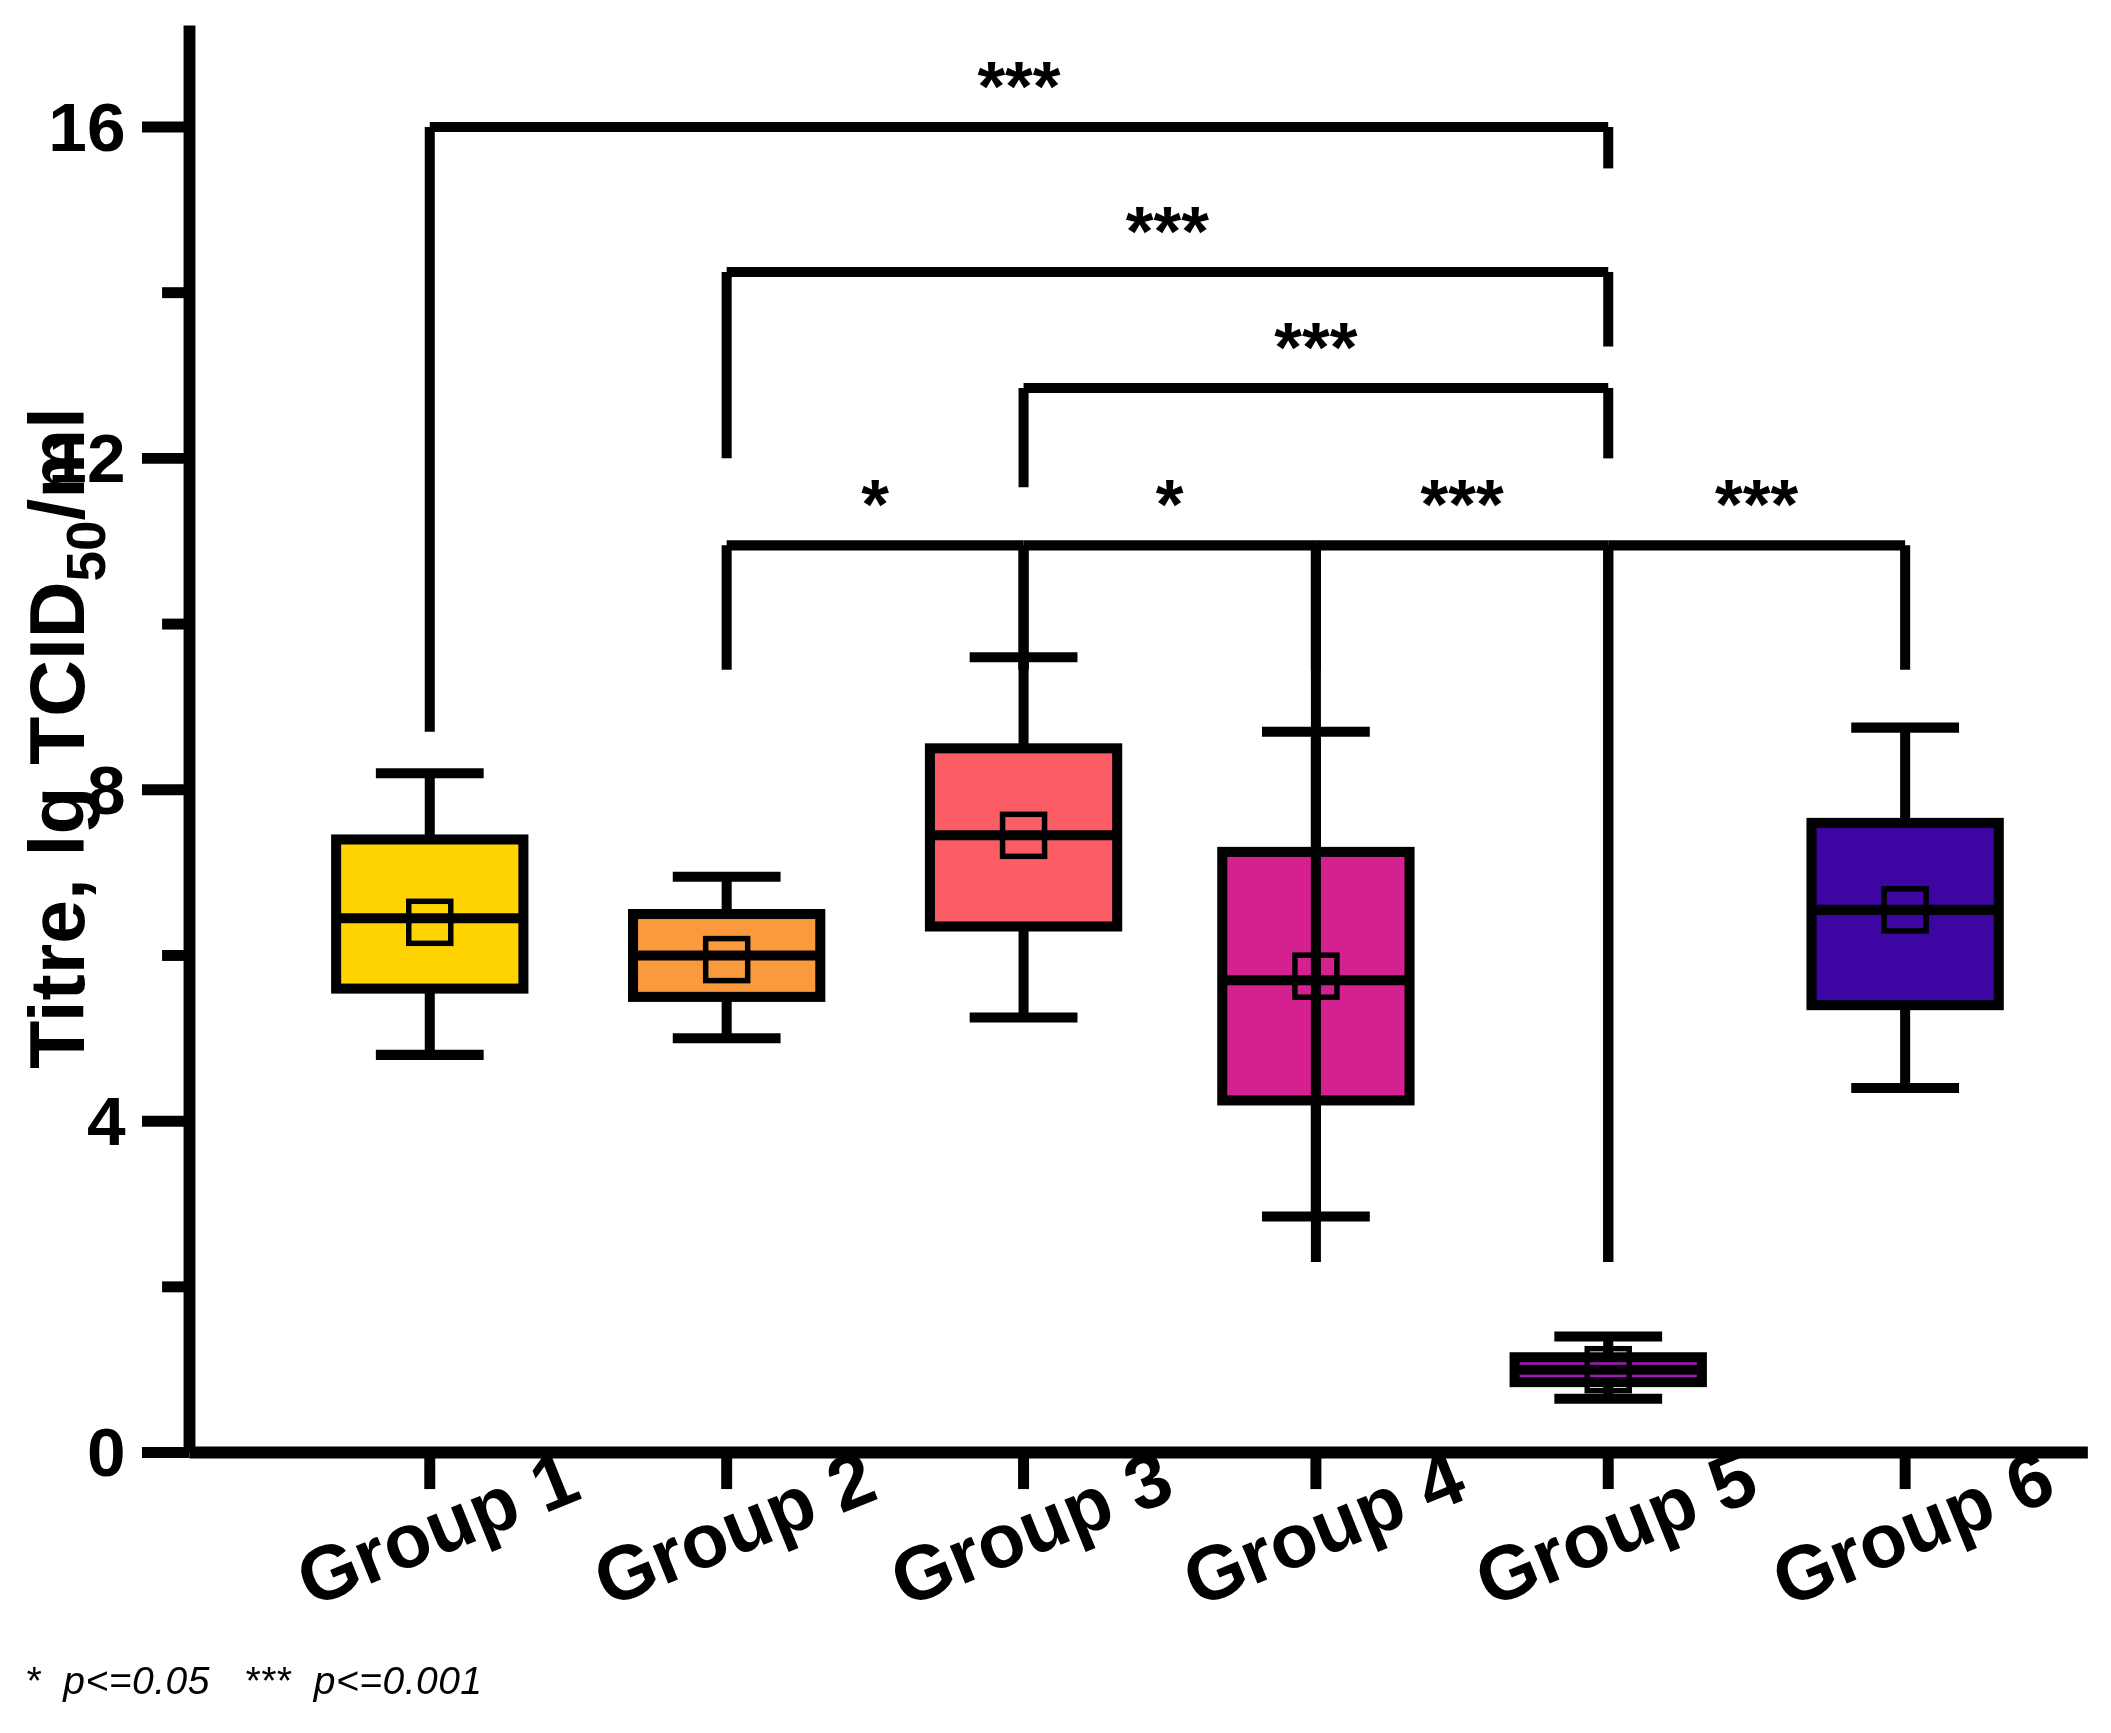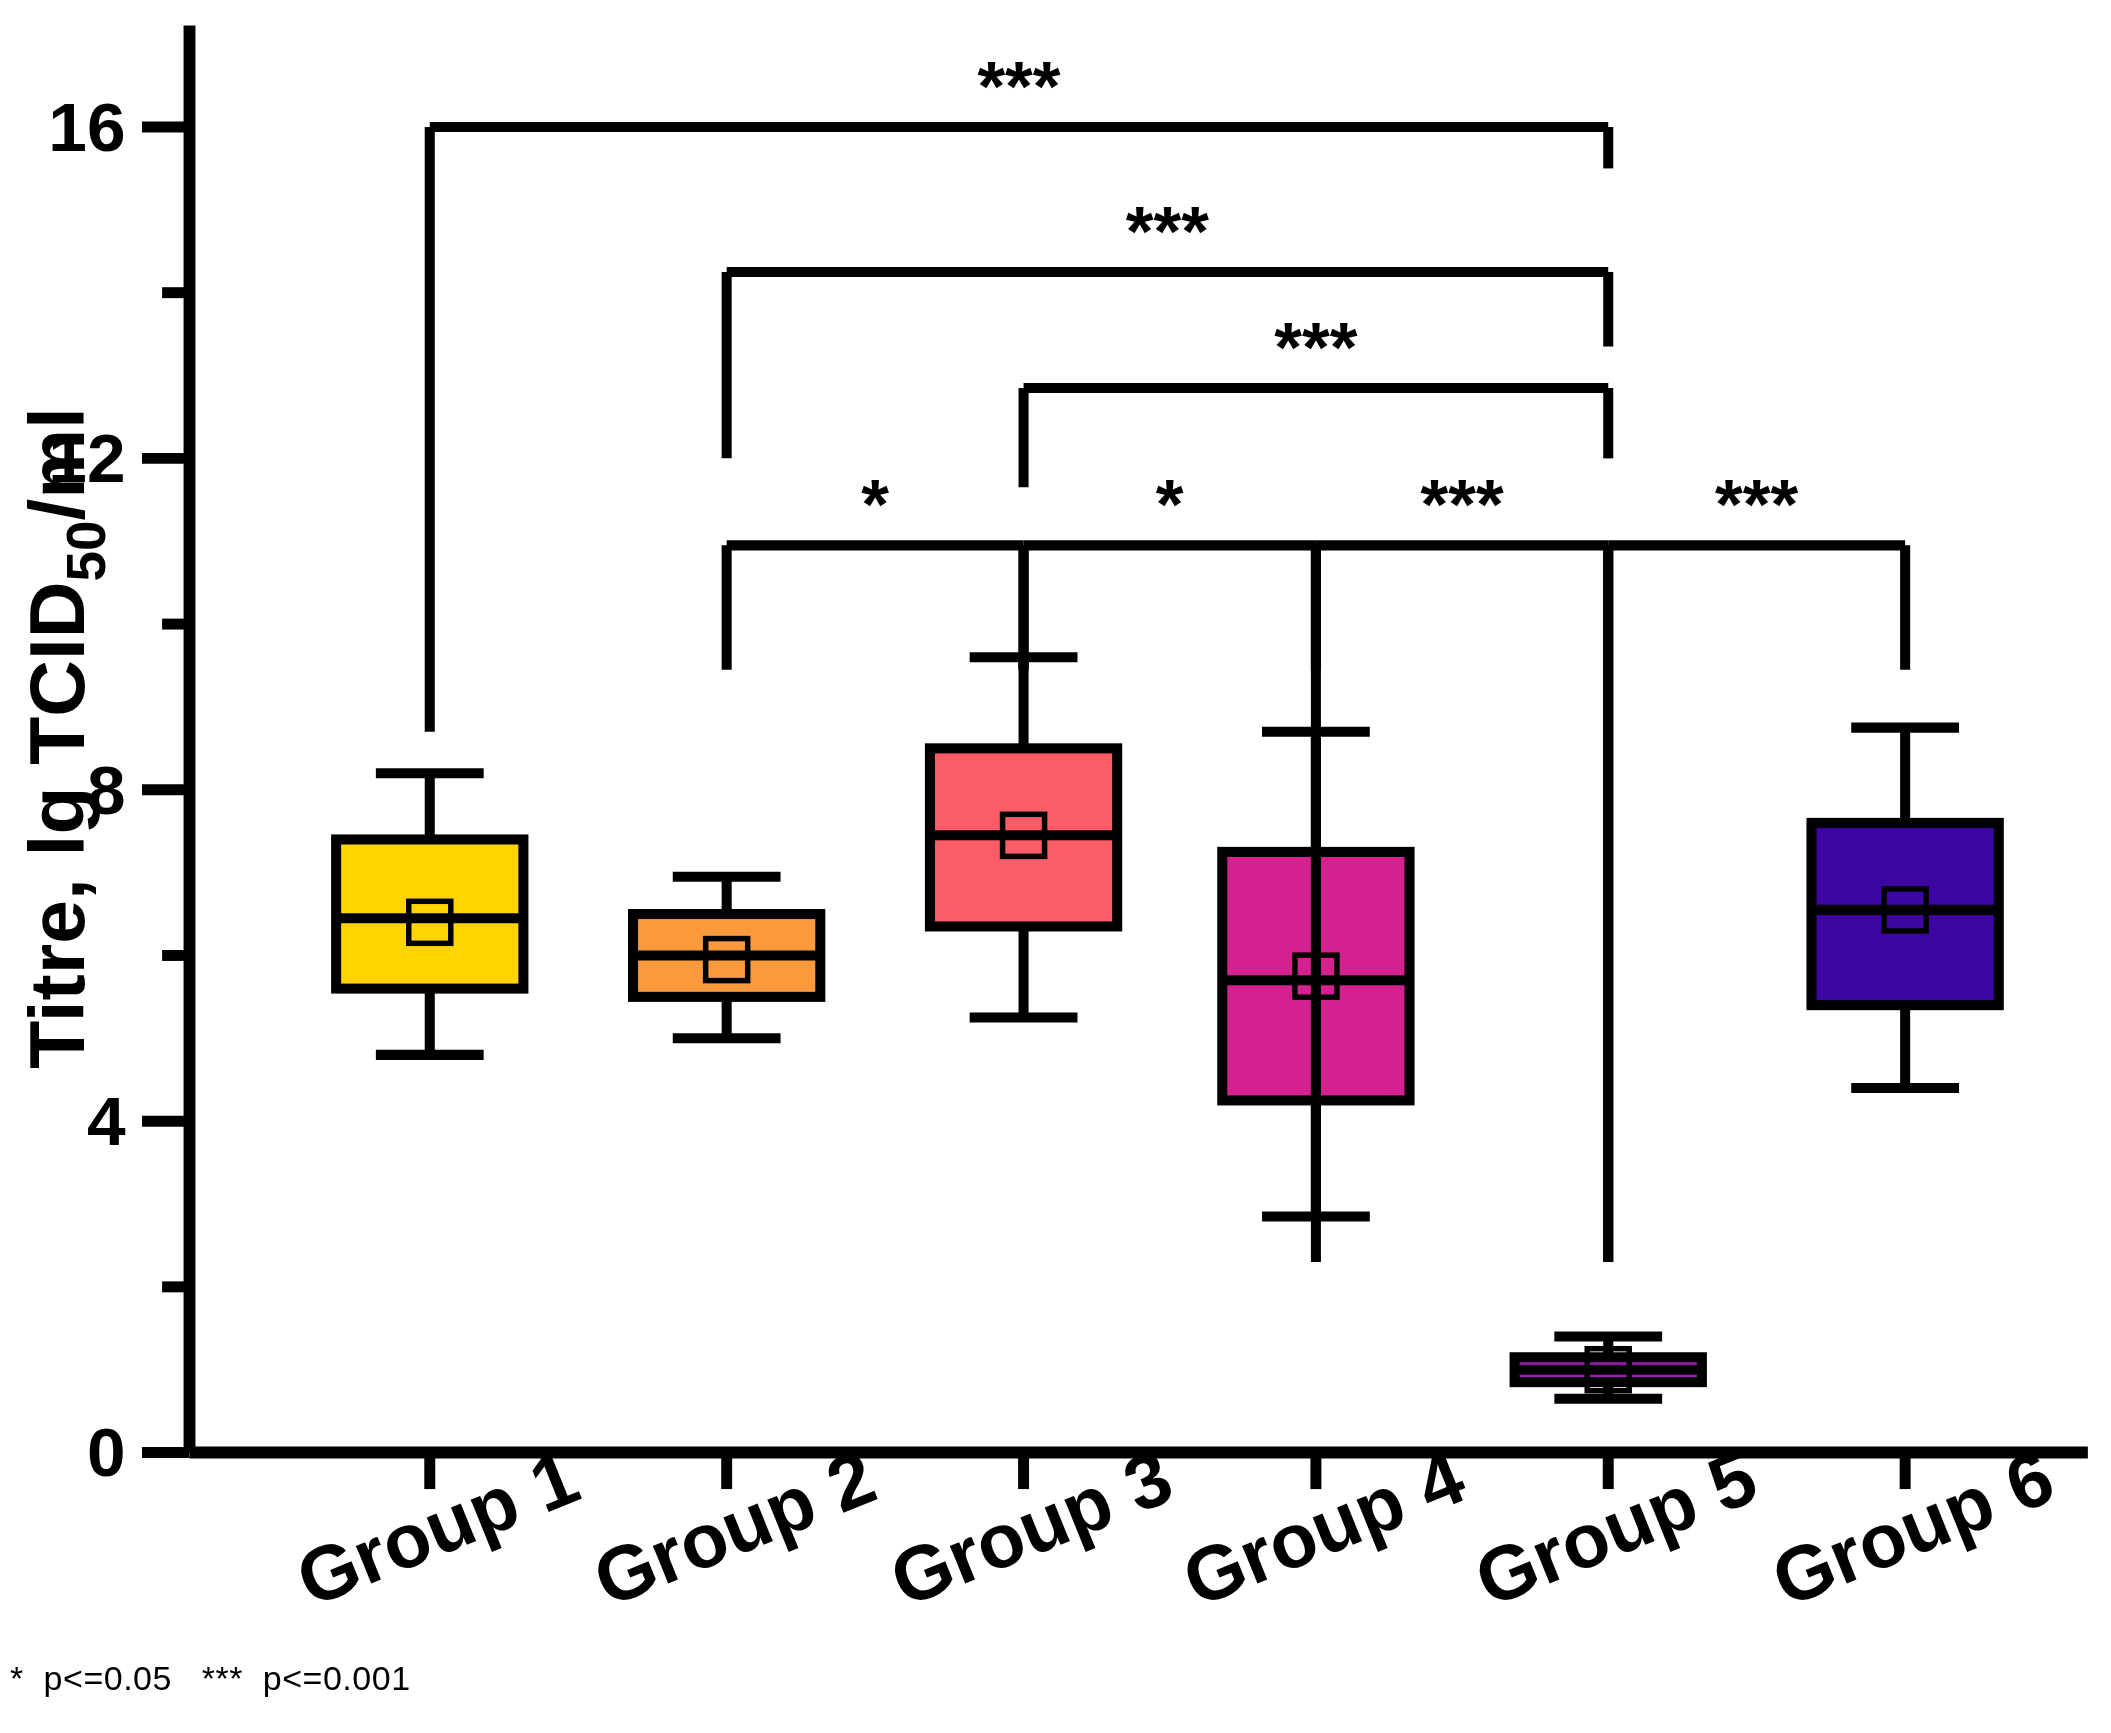--- a/index.html
+++ b/index.html
@@ -1,22 +1,22 @@
 <!DOCTYPE html>
 <html style="font-size:14.6px"><head>
 <meta charset="utf-8">
 <style>
   html,body{margin:0;padding:0;background:#fff;}
   body{width:2112px;height:1733px;font-family:"Liberation Sans",sans-serif;position:relative;overflow:hidden;}
   #stage{position:absolute;left:0;top:0;width:2112px;height:1733px;}
   svg#plot{position:absolute;left:0;top:0;width:2112px;height:1733px;display:block;}
   .footnote{
-    position:absolute;left:10px;top:1659px;
+    position:absolute;left:25px;top:1659px;
     font-family:"Liberation Sans",sans-serif;
-    font-size:34px;color:#000;letter-spacing:0.5px;white-space:pre;
+    font-size:39px;color:#000;letter-spacing:0.5px;white-space:pre;font-style:italic;
   }
 </style>
 </head>
 <body>
 
 <div id="stage">
   <svg id="plot" viewBox="0 0 2311 1897">
       <g>
         <line x1="207" y1="28" x2="207" y2="1590" stroke="#000" stroke-width="13" stroke-linecap="butt"></line>
         <line x1="207" y1="1590" x2="2285" y2="1590" stroke="#000" stroke-width="13" stroke-linecap="butt"></line>

